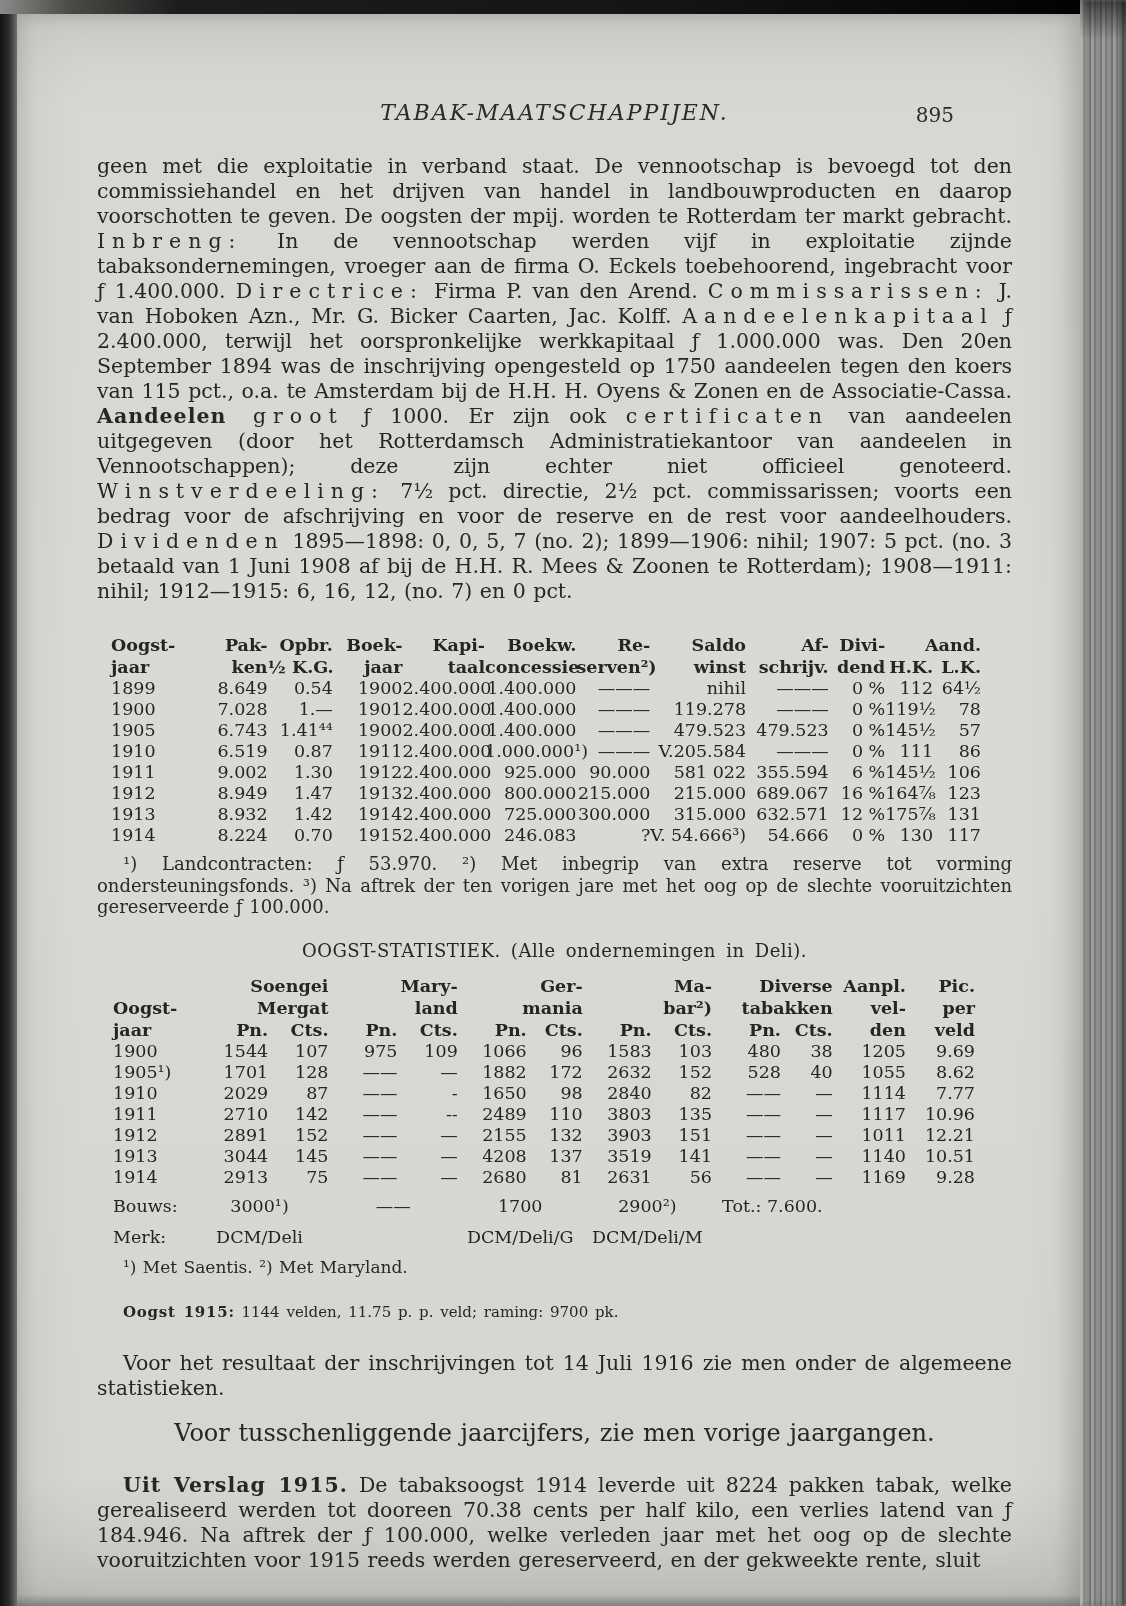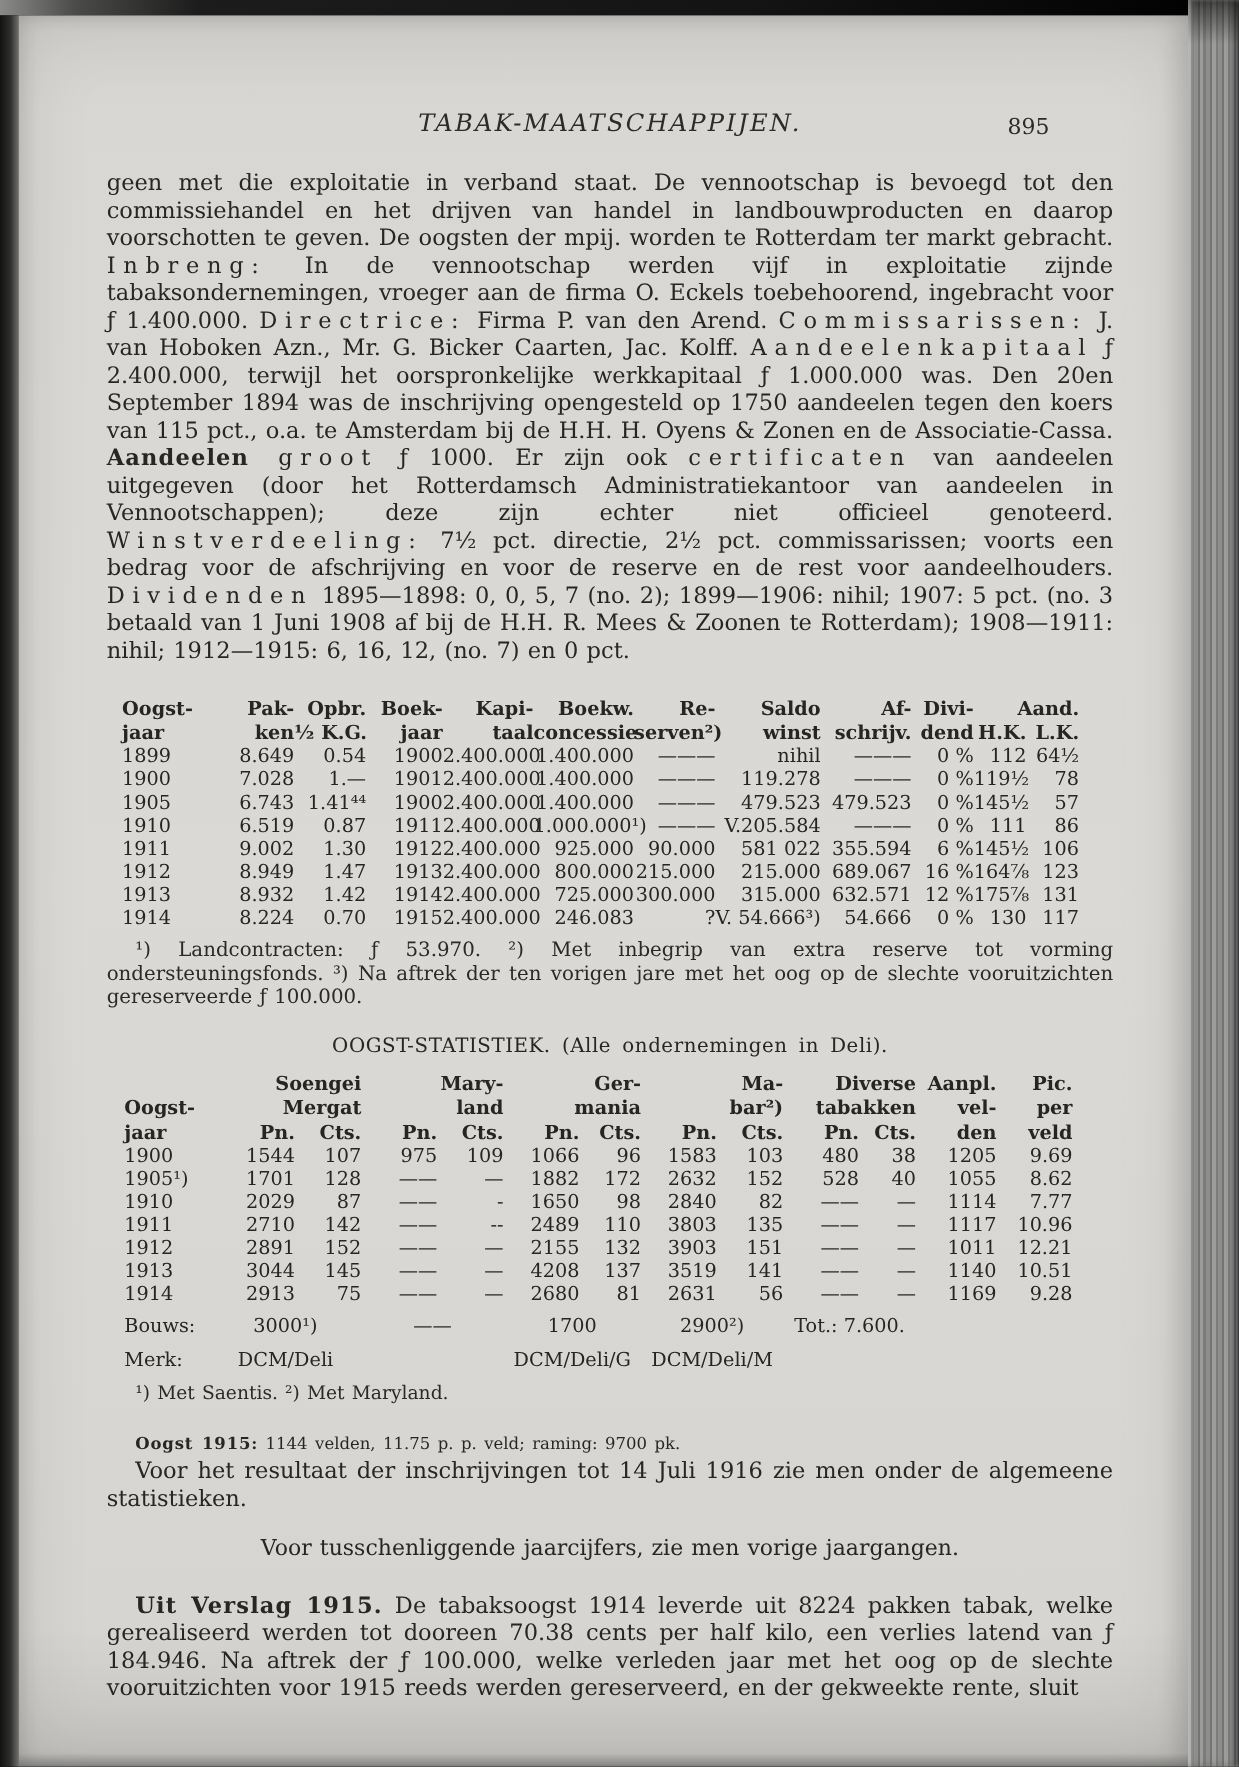--- a/index.html
+++ b/index.html
@@ -66,22 +66,22 @@
   .tbl-title{
     text-align:center;font-size:18px;margin-top:22px;letter-spacing:.5px;
     word-spacing:4px;color:#272624;
   }
   .footnote{
     font-size:18px;line-height:21.5px;text-align:justify;
     margin-top:7px;text-indent:26px;color:#2a2927;word-spacing:1px;
   }
   .fn2{text-indent:26px;font-size:17px;}
   .oogstline{margin-top:22px;font-size:15px;text-indent:26px;word-spacing:2px;}
-  .p-res{text-indent:26px;}
-  .p-center{margin-top:20px;text-align:center;font-size:20px;}
+  .p-res{margin-top:26px;text-indent:26px;}
+  .p-center{margin-top:20px;text-align:center;font-size:24px;}
   .p-uit{margin-top:27px;text-indent:26px;}
   .page::after{
     content:"";position:absolute;left:0;right:0;bottom:0;height:12px;
     background:linear-gradient(180deg,rgba(0,0,0,0),rgba(0,0,0,.22));
   }
 </style>
 </head>
 <body>
 
 <div class="scan-top"></div>

